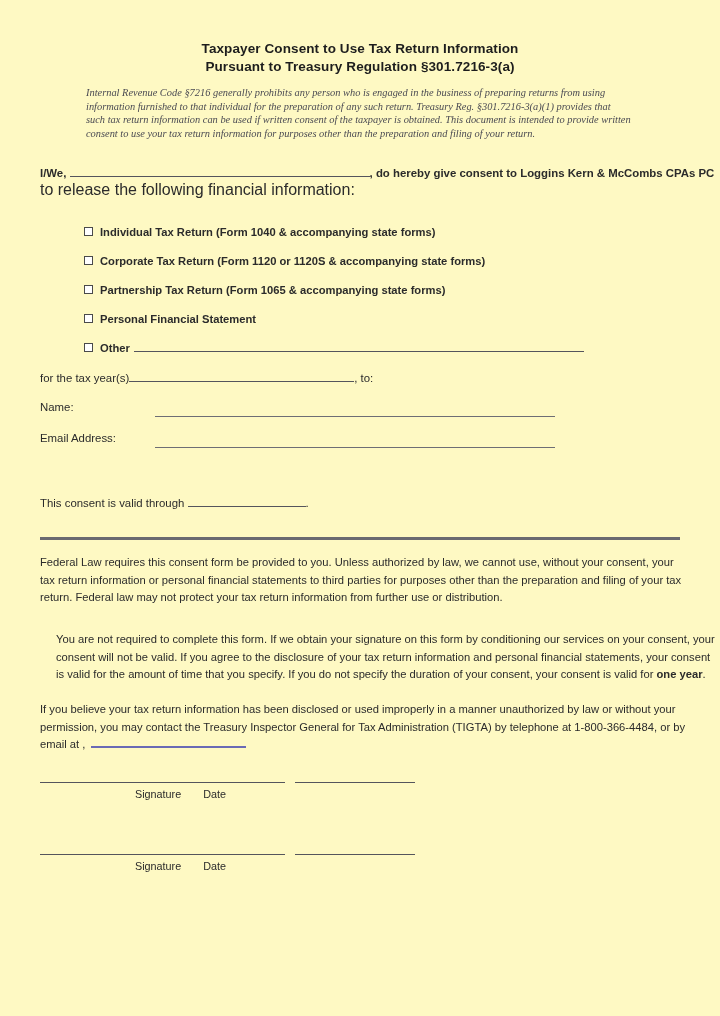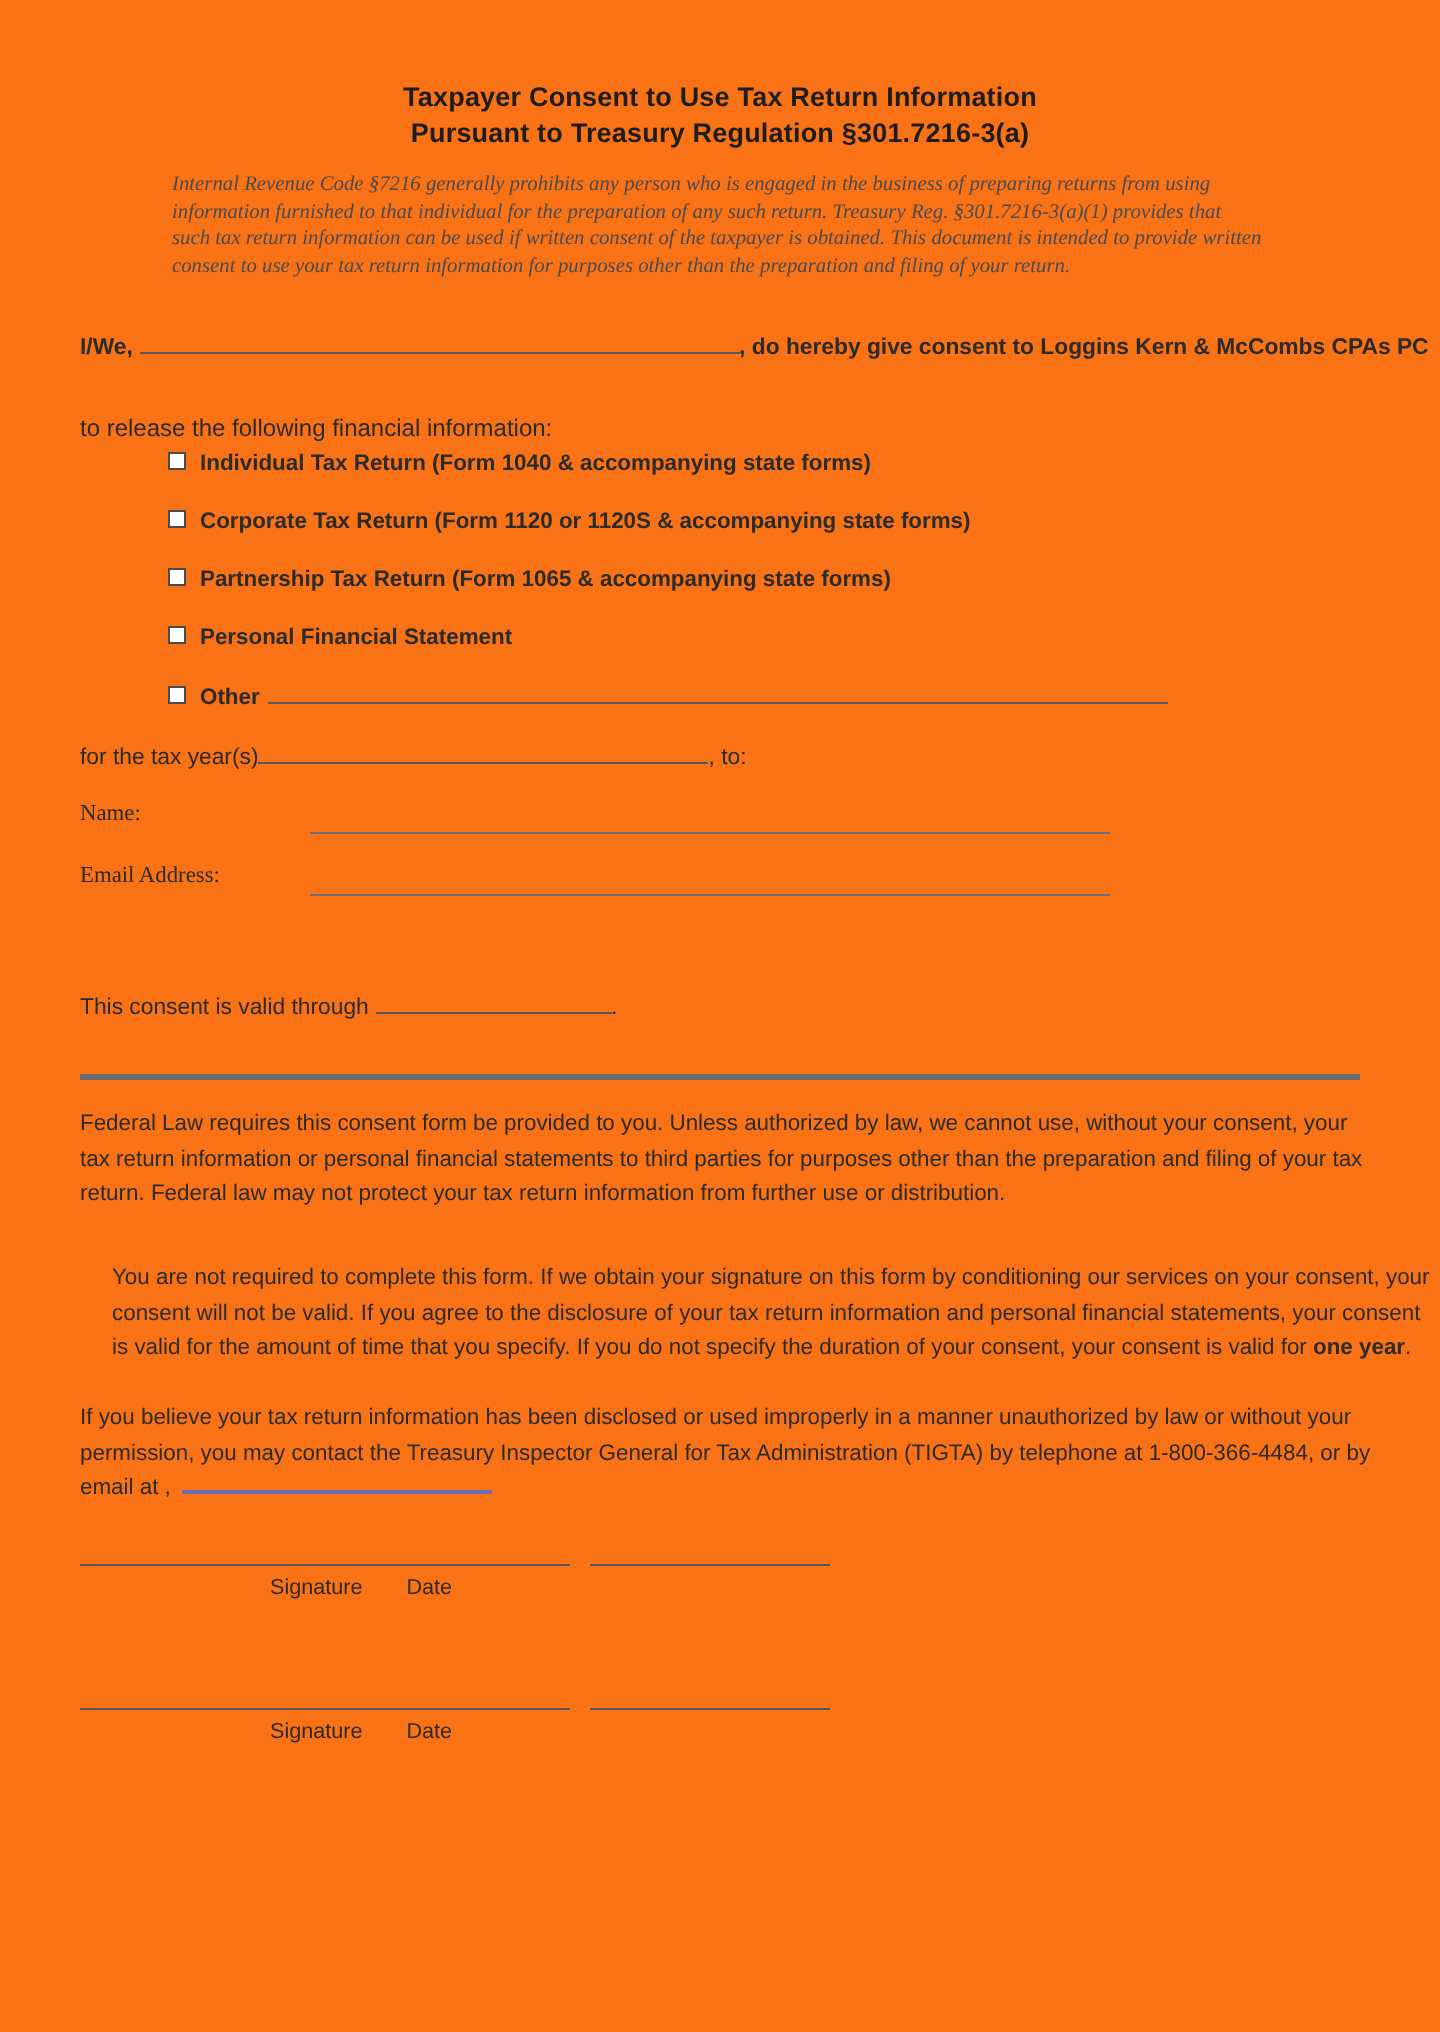--- a/index.html
+++ b/index.html
@@ -12,21 +12,21 @@
     height: 1016px;
     position: relative;
     font-family: "Liberation Sans", sans-serif;
     color: #2b2b2b;
     overflow: hidden;
   }
 
   .page {
     position: absolute;
     inset: 0;
-    background: #f97316;
+    background: #fef9c3;
   }
 
   
   .title-block {
     position: absolute;
     left: 0;
     top: 40px;
     width: 720px;
     text-align: center;
   }
@@ -68,22 +68,22 @@
     display: inline-block;
     border-bottom: 1px solid #55555c;
     height: 11px;
     vertical-align: baseline;
   }
   .blank-consent { width: 300px; }
 
   .release-line {
     position: absolute;
     left: 40px;
-    top: 206px;
-    font-size: 12px;
+    top: 182px;
+    font-size: 16px;
     line-height: 16px;
   }
 
   
   .checklist {
     position: absolute;
     left: 84px;
     top: 225px;
     width: 600px;
   }
@@ -126,21 +126,20 @@
   
   .fields {
     position: absolute;
     left: 40px;
     top: 400px;
     width: 620px;
   }
   .field-row {
     position: relative;
     height: 31px;
-    font-family: Liberation Serif, serif;
   }
   .field-label {
     position: absolute;
     left: 0;
     top: 0;
     font-size: 11.4px;
     line-height: 15px;
   }
   .field-rule {
     position: absolute;

